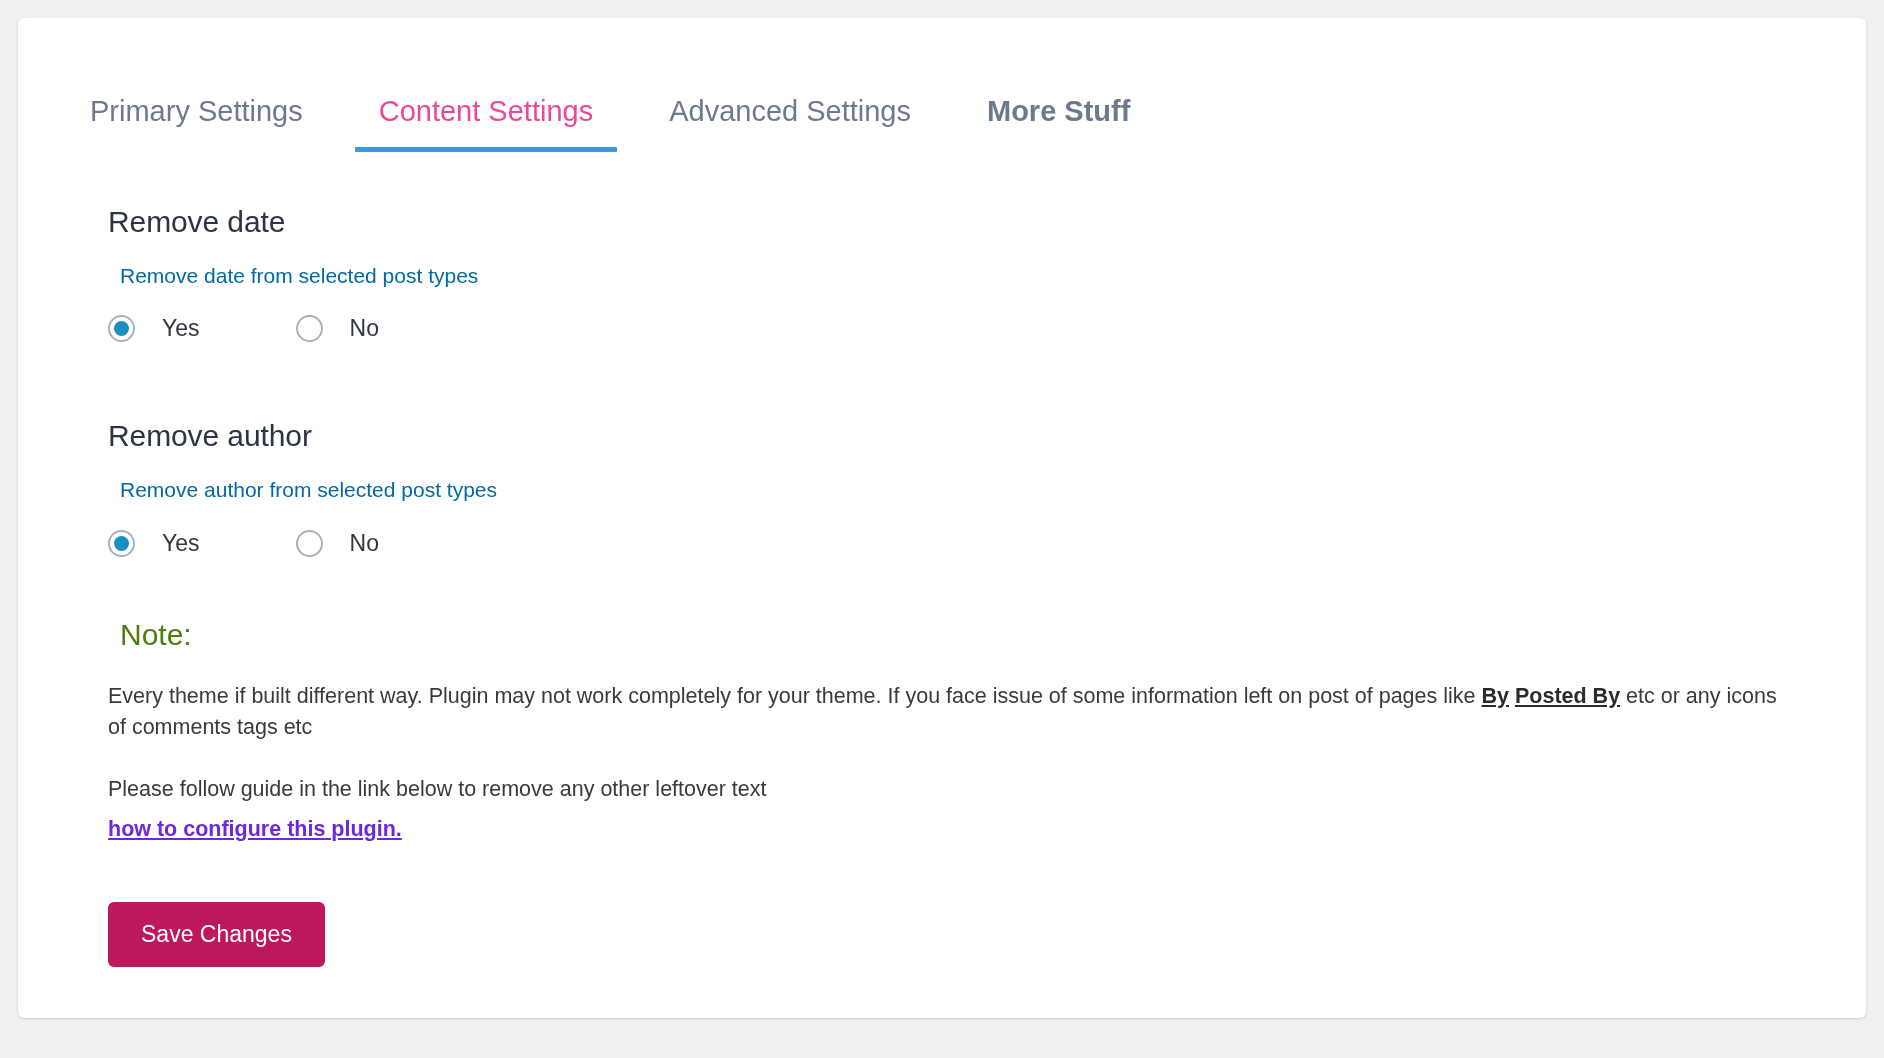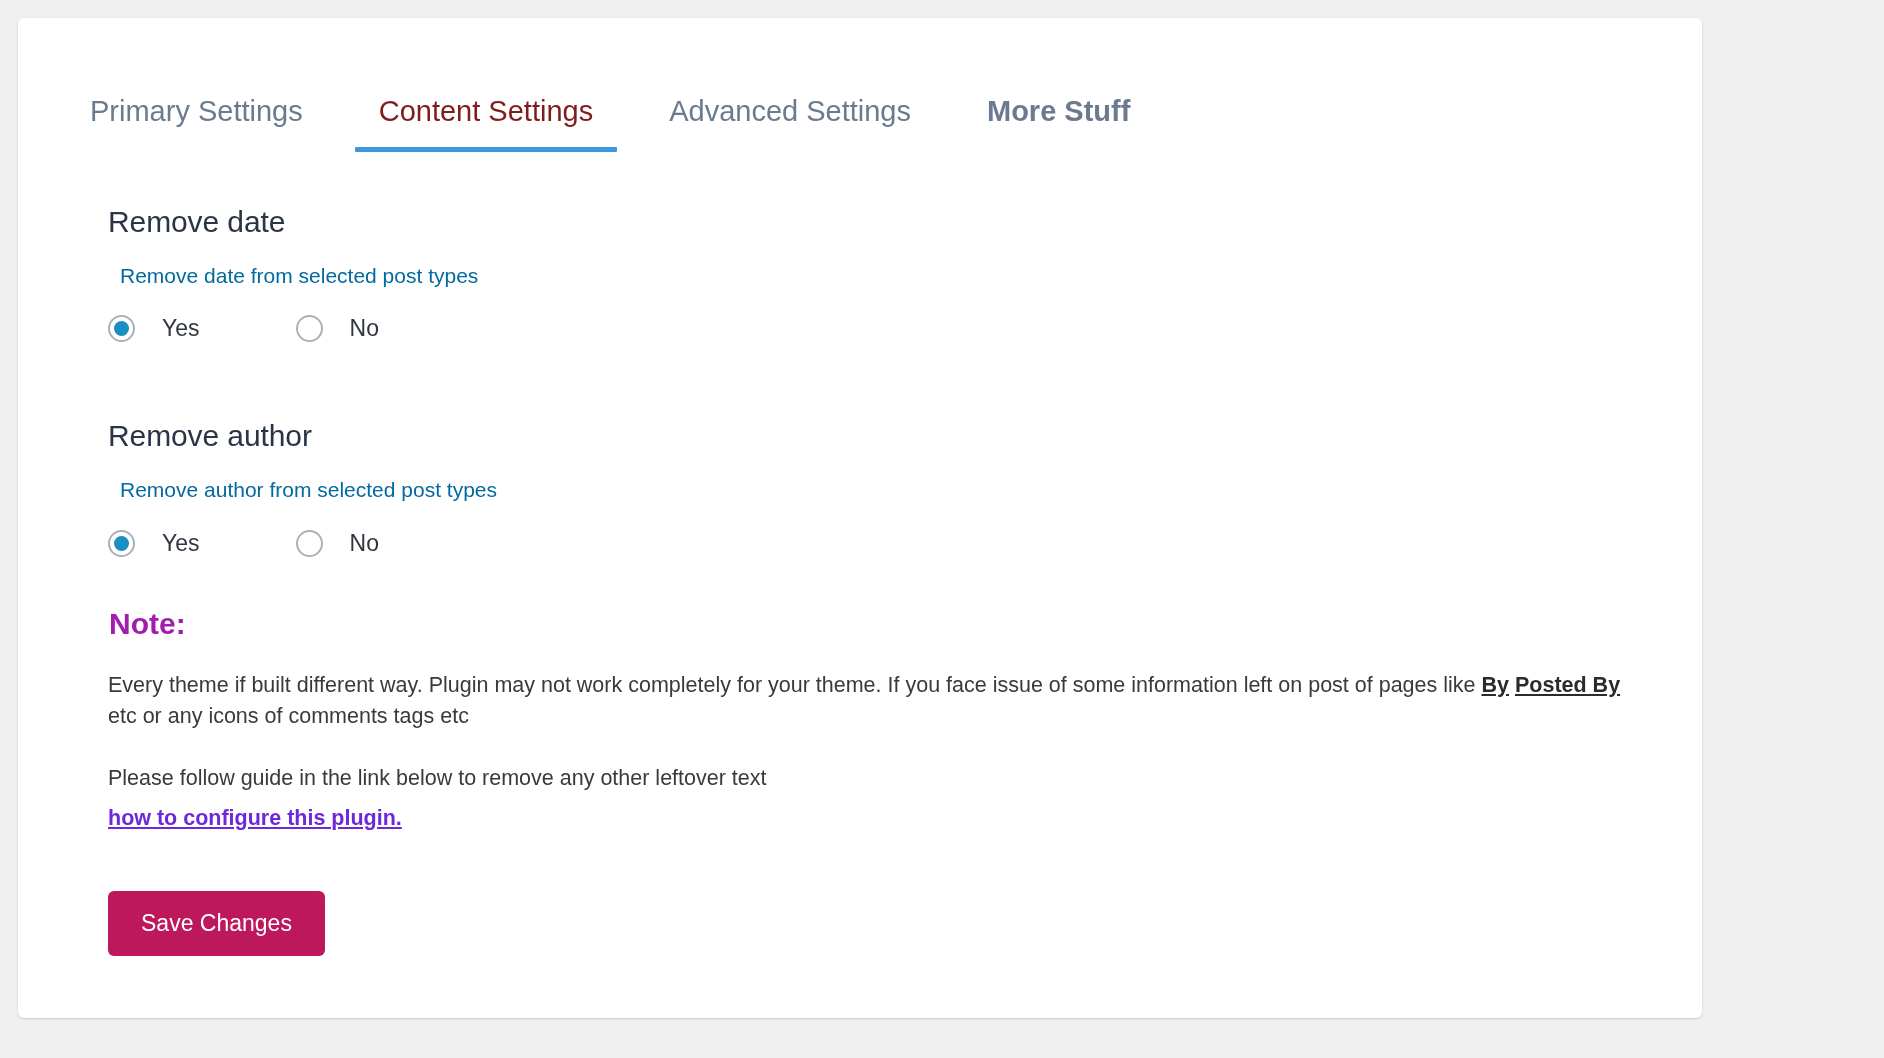--- a/index.html
+++ b/index.html
@@ -12,21 +12,21 @@
     background: #f0f0f0;
     font-family: "Liberation Sans", sans-serif;
     -webkit-font-smoothing: antialiased;
     overflow: hidden;
   }
 
   .card {
     position: absolute;
     left: 18px;
     top: 18px;
-    width: 1684px;
+    width: 1848px;
     height: 1000px;
     background: #ffffff;
     border-radius: 6px;
     box-shadow: 0 1px 3px rgba(0,0,0,0.10), 0 1px 2px rgba(0,0,0,0.06);
     box-sizing: border-box;
     overflow: hidden;
   }
 
   
   .tabs {
@@ -42,21 +42,21 @@
     color: #6b7a8f;
     padding: 0 0 26px 0;
     margin-right: 76px;
     line-height: 1;
     cursor: pointer;
     white-space: nowrap;
     user-select: none;
   }
   .tab:last-child { margin-right: 0; font-weight: bold; }
   .tab.active {
-    color: #7f1d1d;
+    color: #ec4899;
   }
   .tab.active::after {
     content: "";
     position: absolute;
     left: -24px;
     right: -24px;
     bottom: 0;
     height: 5px;
     background: #3c97dd;
     border-radius: 1px;
@@ -124,23 +124,23 @@
     font-size: 23px;
     color: #2f3640;
     margin-left: 27px;
   }
 
   .gap-lg { height: 76px; }
   .gap-md { height: 48px; }
 
   .note-title {
     font-size: 30px;
-    font-weight: 700;
-    color: #a21caf;
-    margin: 1px;
+    font-weight: 400;
+    color: #4d7c0f;
+    margin: 12px;
     line-height: 1.2;
   }
 
   .note-para {
     font-size: 21.5px;
     color: #3a3a3a;
     line-height: 1.48;
     margin: 28px 0 0 0;
     max-width: 1700px;
   }

